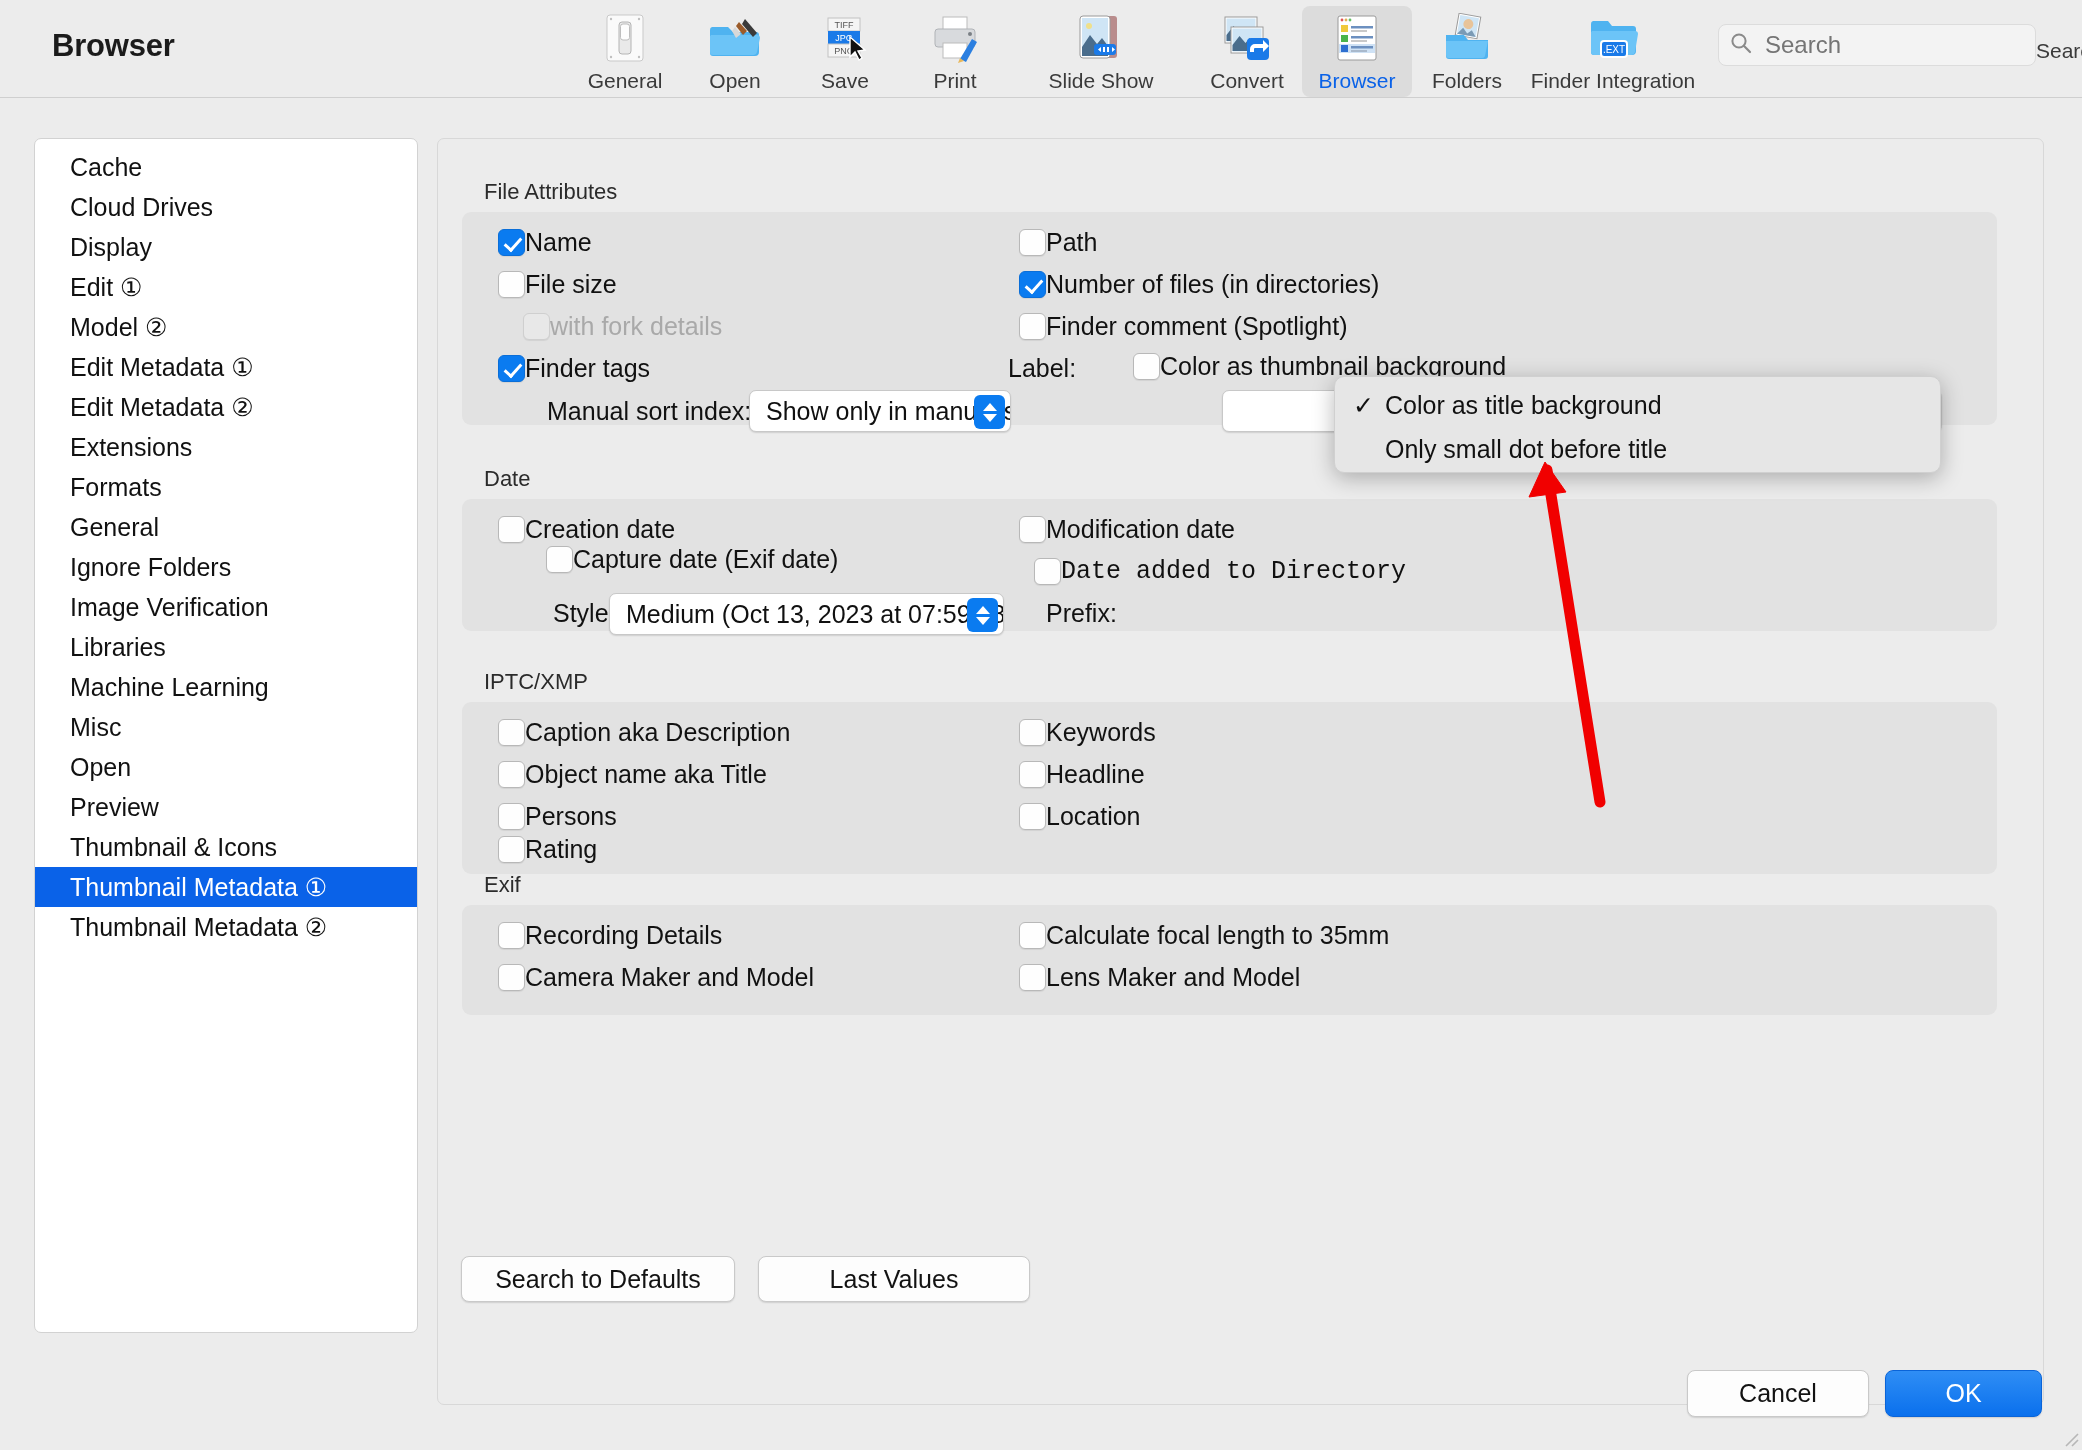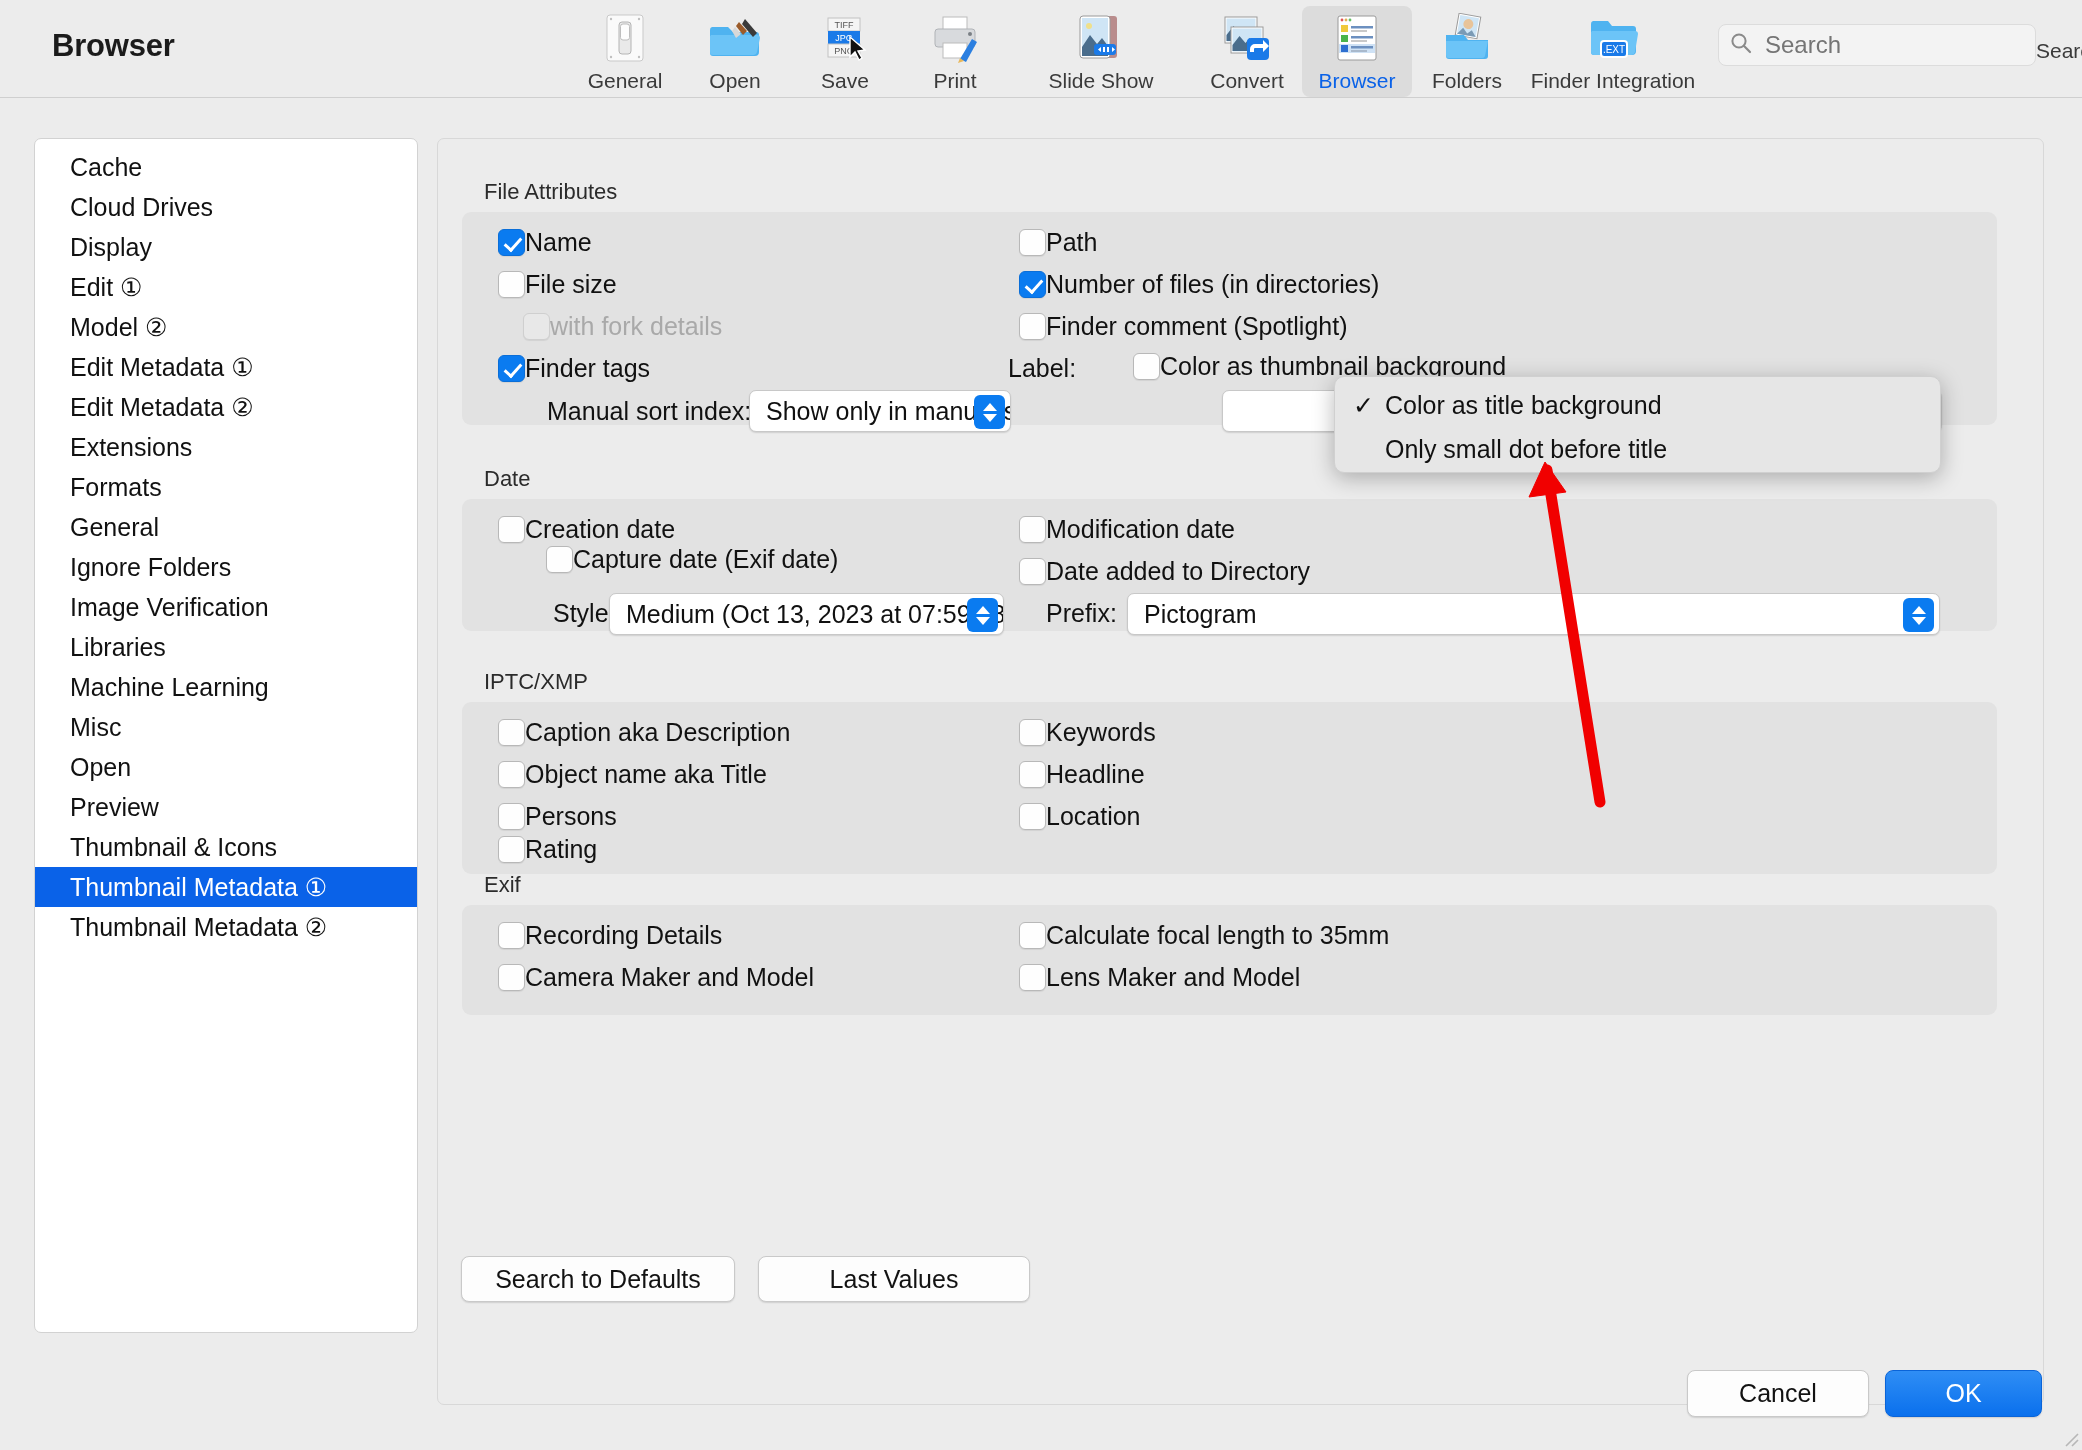--- a/index.html
+++ b/index.html
@@ -448,32 +448,25 @@
         <span class="arrows">
             <i class="caret up"></i>
             <i class="caret down"></i>
           </span>
       </div>
 
       <div class="chk-row" style="left:557px; top:16px;">
         <div class="chk"></div>
         <div class="chk-lbl">Modification date</div>
       </div>
-      <div class="chk-row" style="left:557px; top:58px;">
+      <div class="chk-row" style="left:572px; top:58px;font-family:Liberation Mono, monospace;">
         <div class="chk"></div>
         <div class="chk-lbl">Date added to Directory</div>
       </div>
       <div class="fld-label" style="left:584px; top:100px;">Prefix:</div>
-      <div class="popup" style="left:665px; top:94px; width:813px;">
-        <span>Pictogram</span>
-        <span class="arrows">
-            <i class="caret up"></i>
-            <i class="caret down"></i>
-          </span>
-      </div>
     </div>
   </div>
 
   <div class="group" style="left:24px; top:530px; width:1535px;">
     <div class="group-title">IPTC/XMP</div>
     <div class="group-box" style="height:172px;">
       <div class="chk-row" style="left:36px; top:16px;">
         <div class="chk"></div>
         <div class="chk-lbl">Caption aka Description</div>
       </div>

